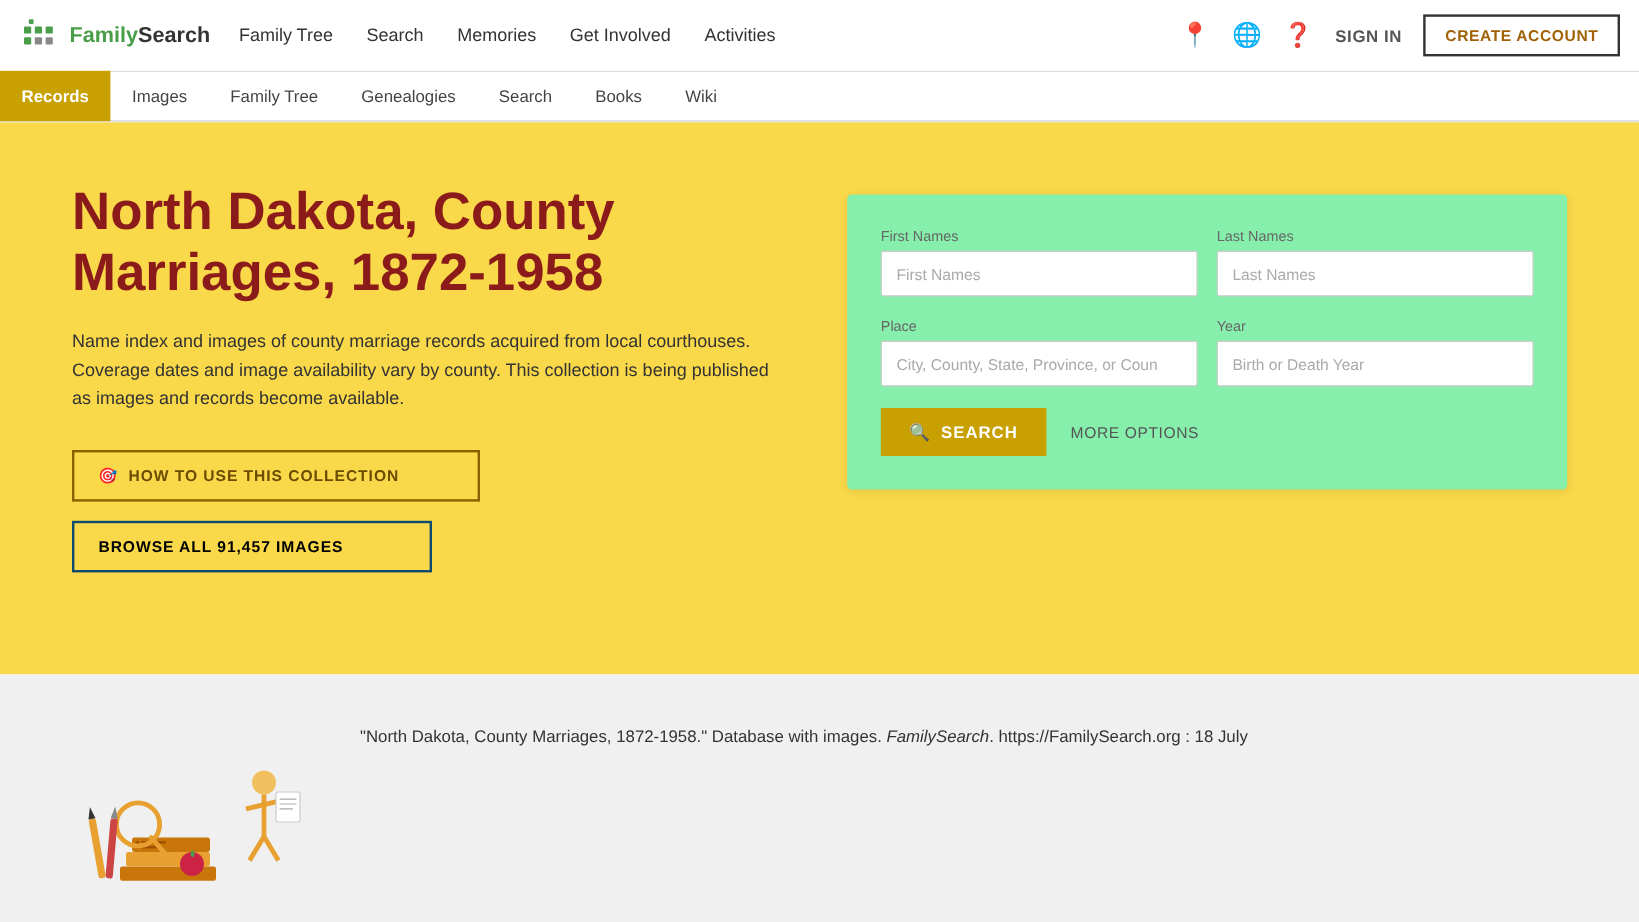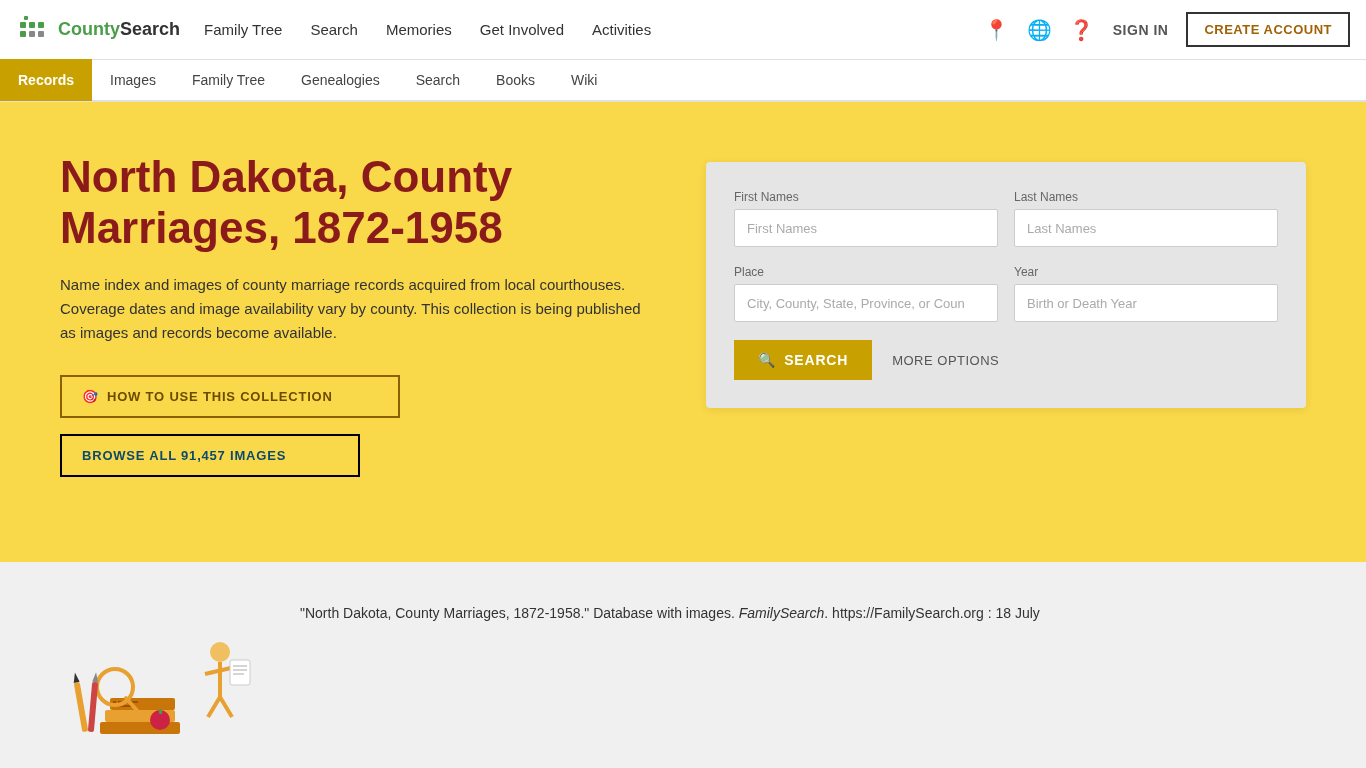--- a/index.html
+++ b/index.html
@@ -135,36 +135,36 @@
       letter-spacing: 0.8px;
       text-transform: uppercase;
       margin-bottom: 16px;
       width: 100%;
       max-width: 340px;
     }
     .hero-btn-browse {
       display: inline-flex;
       align-items: center;
       gap: 8px;
-      border: 2px solid #000000;
+      border: 2px solid #0c4a6e;
       padding: 12px 20px;
       font-size: 13px;
       font-weight: bold;
-      color: #0c4a6e;
+      color: #000000;
       background: transparent;
       cursor: pointer;
       letter-spacing: 0.8px;
       text-transform: uppercase;
       max-width: 300px;
       width: 100%;
     }
 
     
     .search-card {
-      background: #e5e5e5;
+      background: #86efac;
       border-radius: 4px;
       padding: 28px 28px 28px 28px;
       width: 600px;
       min-width: 500px;
       box-shadow: 0 2px 8px rgba(0,0,0,0.08);
       margin-top: 10px;
     }
     .form-row {
       display: flex;
       gap: 16px;
@@ -263,21 +263,21 @@
     <svg class="logo-icon" viewBox="0 0 36 36" fill="none" xmlns="http://www.w3.org/2000/svg">
       <rect x="0" y="0" width="36" height="36" rx="2" fill="#fff"></rect>
       <rect x="4" y="10" width="6" height="6" rx="1" fill="#4a9e4a"></rect>
       <rect x="13" y="10" width="6" height="6" rx="1" fill="#4a9e4a"></rect>
       <rect x="22" y="10" width="6" height="6" rx="1" fill="#4a9e4a"></rect>
       <rect x="4" y="19" width="6" height="6" rx="1" fill="#4a9e4a"></rect>
       <rect x="13" y="19" width="6" height="6" rx="1" fill="#888"></rect>
       <rect x="22" y="19" width="6" height="6" rx="1" fill="#888"></rect>
       <rect x="8" y="4" width="4" height="4" rx="1" fill="#4a9e4a"></rect>
     </svg>
-    <span class="logo-text"><span>County</span>Search</span>
+    <span class="logo-text"><span>Family</span>Search</span>
   </a>
 
   <div class="main-nav">
     <a href="#">Family Tree</a>
     <a href="#">Search</a>
     <a href="#">Memories</a>
     <a href="#">Get Involved</a>
     <a href="#">Activities</a>
   </div>
 

